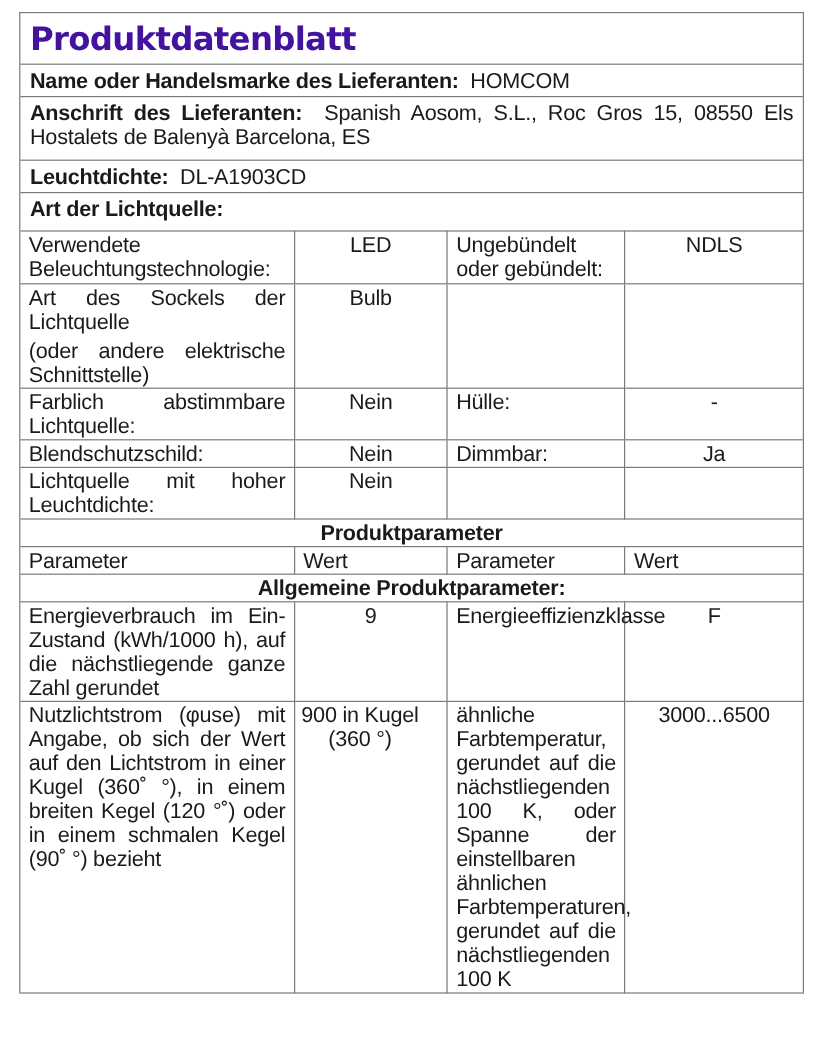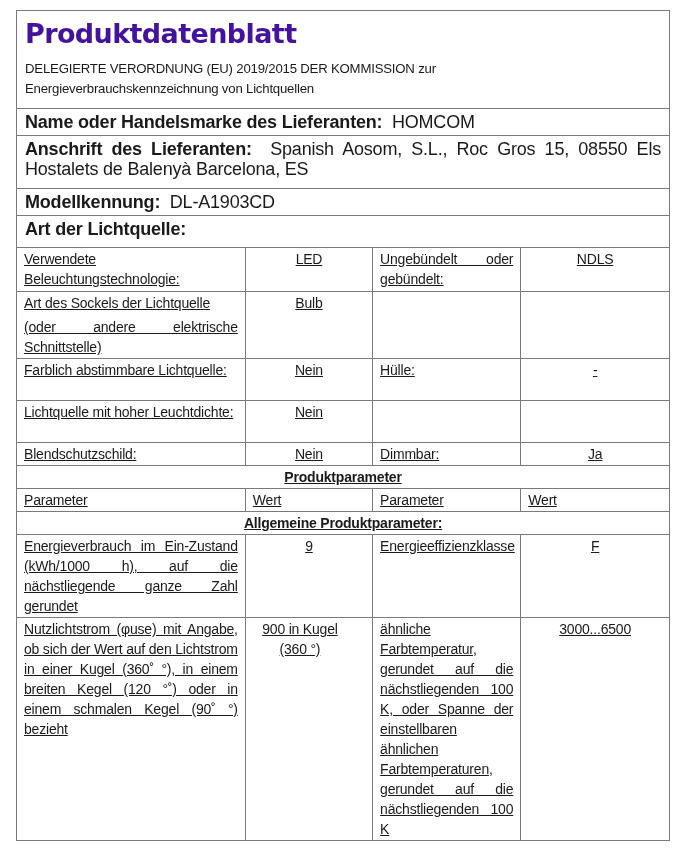--- a/index.html
+++ b/index.html
@@ -18,51 +18,47 @@
     }
     .intro {
       font-size: 13.2px; line-height: 20px; padding: 6px 8px 6px 8px; height: 43px;
       letter-spacing: -0.2px;
     }
     .row-full {
       border-top: 1px solid #7a7a7a; font-size: 18px; line-height: 20px;
       padding: 3px 8px; letter-spacing: -0.2px;
     }
     .row-full b { font-weight: bold; }
-    table { border-collapse: collapse; width: 652px; table-layout: fixed; font-size: 14px; letter-spacing: -0.2px; text-decoration: underline; }
+    table { border-collapse: collapse; width: 652px; table-layout: fixed; font-size: 18px; letter-spacing: -0.2px; }
     td {
       border: 1px solid #7a7a7a; vertical-align: top; padding: 1px 7px 1px 7px; line-height: 20px;
     }
     table tr td:first-child { border-left: none; }
     table tr td:last-child { border-right: none; }
     td.j { text-align: justify; }
     td.c { text-align: center; }
     td.span { text-align: center; font-weight: bold; padding: 1px 7px; }
     .col1 { width: 208px; } .col2 { width: 116px; } .col3 { width: 135px; } .col4 { width: 135px; }
     .gap { display: block; margin-top: 4px; }
   </style>
 </head>
 <body>
 
 <div class="sheet">
   <div class="title">Produktdatenblatt</div>
-  <div class="intro">
-    <div>DELEGIERTE VERORDNUNG (EU) 2019/2015 DER KOMMISSION zur</div>
-    <div>Energieverbrauchskennzeichnung von Lichtquellen</div>
-  </div>
   <div class="row-full">
     <b>Name oder Handelsmarke des Lieferanten:</b>&nbsp;
     <span>HOMCOM</span>
   </div>
   <div class="row-full" style="height:46px; text-align:justify; hyphens:manual;">
     <b>Anschrift des Lieferanten:</b>&nbsp;
     <span>Spanish Aosom, S.L., Roc Gros 15, 08550 Els Hostalets de Balenyà Barcelona, ES</span>
   </div>
   <div class="row-full">
-    <b>Modellkennung:</b>&nbsp;
+    <b>Leuchtdichte:</b>&nbsp;
     <span>DL-A1903CD</span>
   </div>
   <div class="row-full" style="height:25px;">
     <b>Art der Lichtquelle:</b>
   </div>
 
   <table>
     <colgroup>
         <col class="col1">
         <col class="col2">
@@ -84,31 +80,31 @@
       <td class="c">Bulb</td>
       <td class="j"></td>
       <td class="c"></td>
     </tr>
     <tr style="height:42px;">
       <td class="j">Farblich abstimmbare Lichtquelle:</td>
       <td class="c">Nein</td>
       <td class="j">Hülle:</td>
       <td class="c">-</td>
     </tr>
+    <tr style="height:20px;">
+      <td class="j">Blendschutzschild:</td>
+      <td class="c">Nein</td>
+      <td class="j">Dimmbar:</td>
+      <td class="c">Ja</td>
+    </tr>
     <tr style="height:42px;">
       <td class="j">Lichtquelle mit hoher Leuchtdichte:</td>
       <td class="c">Nein</td>
       <td class="j"></td>
       <td class="c"></td>
-    </tr>
-    <tr style="height:20px;">
-      <td class="j">Blendschutzschild:</td>
-      <td class="c">Nein</td>
-      <td class="j">Dimmbar:</td>
-      <td class="c">Ja</td>
     </tr>
     <tr style="height:23px;">
       <td colspan="4" class="span">Produktparameter</td>
     </tr>
     <tr style="height:22px;">
       <td>Parameter</td>
       <td>Wert</td>
       <td>Parameter</td>
       <td>Wert</td>
     </tr>

